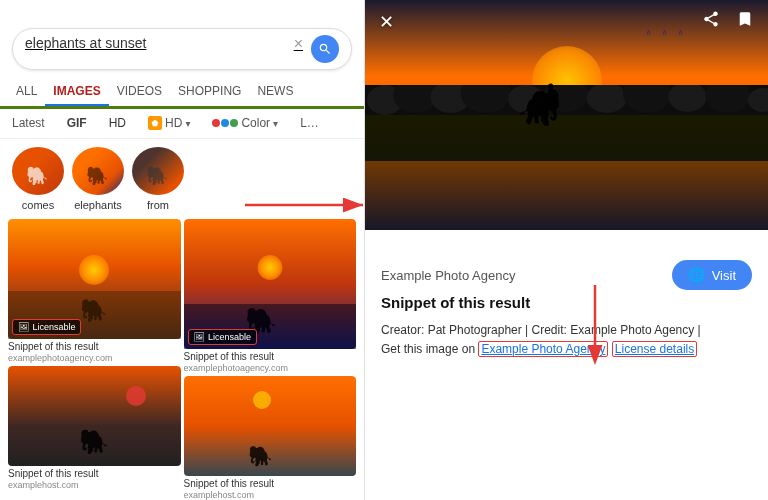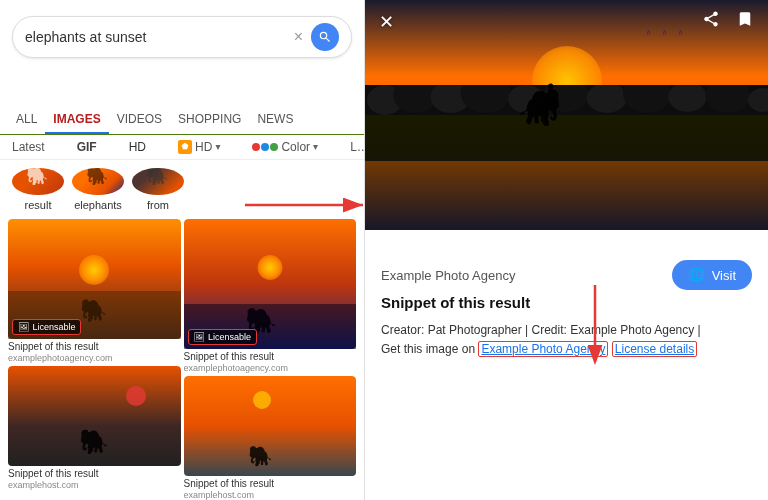--- a/index.html
+++ b/index.html
@@ -20,27 +20,28 @@
       background: #fff;
       display: flex;
       flex-direction: column;
       border-right: 1px solid #e0e0e0;
       overflow: hidden;
     }
 
     
     .search-bar {
       display: flex;
-      align-items: center;
-      margin: 16px 12px 8px 12px;
+      align-items: flex-start;
+      margin: 28px 12px 8px 12px;
       border: 1px solid #ddd;
       border-radius: 24px;
       padding: 6px 12px;
       background: #fff;
       box-shadow: 0 1px 3px rgba(0,0,0,0.1);
+      text-decoration: underline;
     }
     .search-input {
       flex: 1;
       border: none;
       outline: none;
       font-size: 14px;
       color: #333;
     }
     .search-clear {
       color: #999;
@@ -59,44 +60,43 @@
       justify-content: center;
       cursor: pointer;
       color: white;
       font-size: 14px;
     }
 
     
     .tabs {
       display: flex;
       padding: 0 8px;
-      border-bottom: 1px solid #4d7c0f;
+      border-bottom: 3px solid #4d7c0f;
       font-size: 12px;
       color: #555;
-      margin-top: 40px;
     }
     .tab {
       padding: 6px 8px;
       cursor: pointer;
       color: #555;
       font-size: 12px;
       white-space: nowrap;
     }
     .tab.active {
       color: #b91c1c;
       border-bottom: 2px solid #1a73e8;
       font-weight: bold;
     }
 
     
     .filter-bar {
       display: flex;
       align-items: center;
       padding: 6px 8px;
-      gap: 24px;
+      gap: 14px;
       font-size: 12px;
       color: #555;
       border-bottom: 1px solid #eee;
       overflow: hidden;
     }
     .filter-item {
       display: flex;
       align-items: center;
       gap: 3px;
       cursor: pointer;
@@ -428,21 +428,21 @@
     <div class="filter-item">
       <span>L…</span>
     </div>
   </div>
 
   <div class="topics">
     <div class="topic-item">
       <div class="topic-circle tc-africa">
         <span style="position:absolute;bottom:8px;left:50%;transform:translateX(-50%);font-size:18px;filter:brightness(0) invert(1);opacity:0.7;">🐘</span>
       </div>
-      <span class="topic-label">result</span>
+      <span class="topic-label">comes</span>
     </div>
     <div class="topic-item">
       <div class="topic-circle tc-wallpaper">
         <span style="position:absolute;bottom:8px;left:50%;transform:translateX(-50%);font-size:18px;filter:brightness(0);opacity:0.5;">🐘</span>
       </div>
       <span class="topic-label">elephants</span>
     </div>
     <div class="topic-item">
       <div class="topic-circle tc-wild">
         <span style="position:absolute;bottom:8px;left:50%;transform:translateX(-50%);font-size:18px;filter:brightness(0) invert(0.2);opacity:0.6;">🐘</span>

